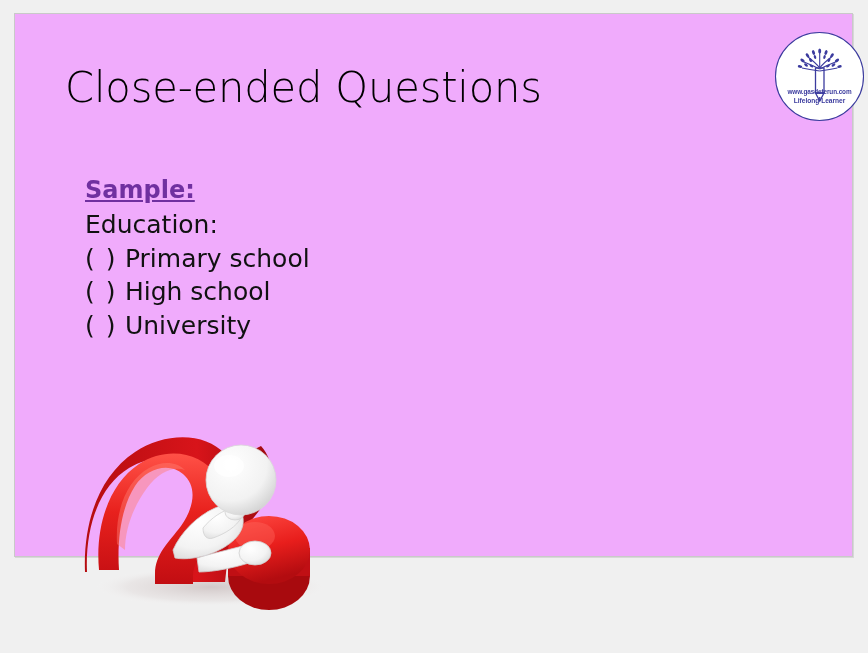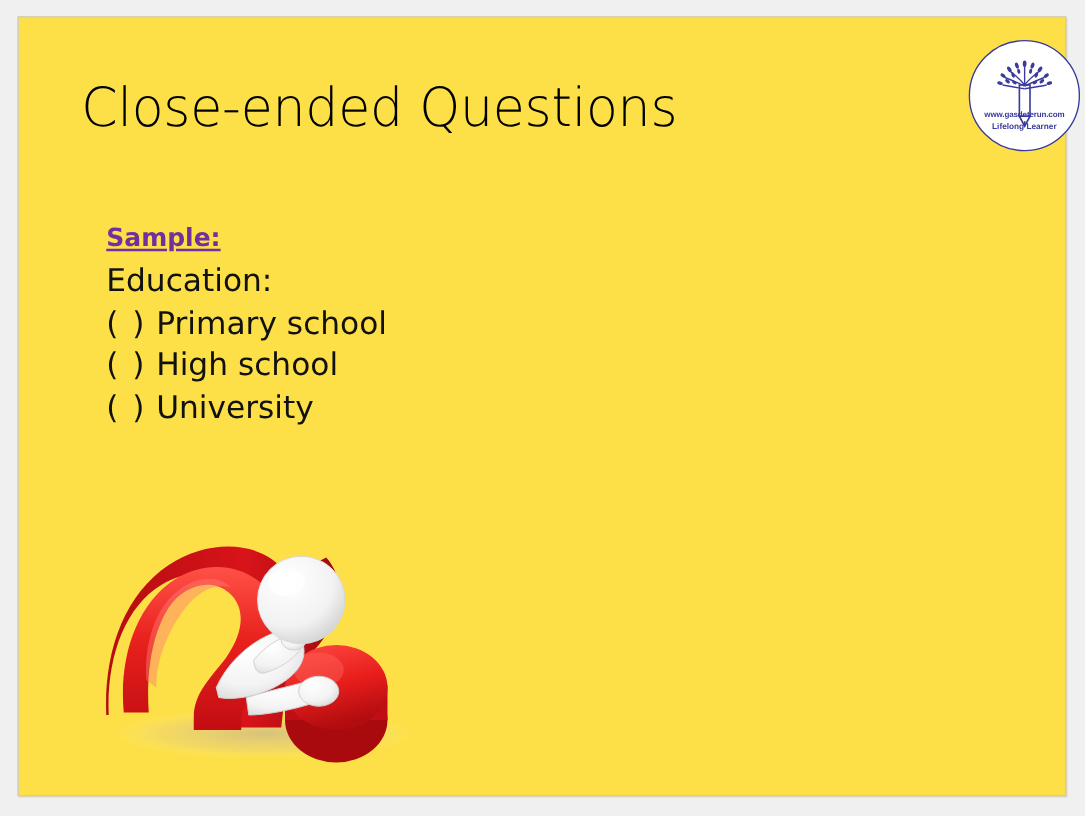--- a/index.html
+++ b/index.html
@@ -13,22 +13,22 @@
     font-family: "Liberation Sans", sans-serif;
     overflow: hidden;
   }
 
   
   #slide-frame {
     position: absolute;
     left: 14px;
     top: 13px;
     width: 839px;
-    height: 624px;
-    background: #fde047;
+    height: 544px;
+    background: #f0abfc;
     border: 1px solid #c9c9c9;
     box-sizing: border-box;
     box-shadow: 1px 1px 0 0 #d8d8d8;
   }
 
   
   #slide-title {
     position: absolute;
     left: 50px;
     top: 48px;
@@ -54,21 +54,21 @@
     line-height: 33.8px;
     color: #111111;
     white-space: nowrap;
     font-family: "DejaVu Sans", sans-serif;
   }
   #sample-heading {
     color: #7030a0;
     font-weight: bold;
     text-decoration: underline;
     text-underline-offset: 2px;
-    font-size: 20px;
+    font-size: 24px;
     line-height: 33.8px;
     white-space: nowrap;
     font-family: "DejaVu Sans", sans-serif;
   }
   .option-line .paren {
     letter-spacing: 1.5px;
   }
 
   
   #logo {

